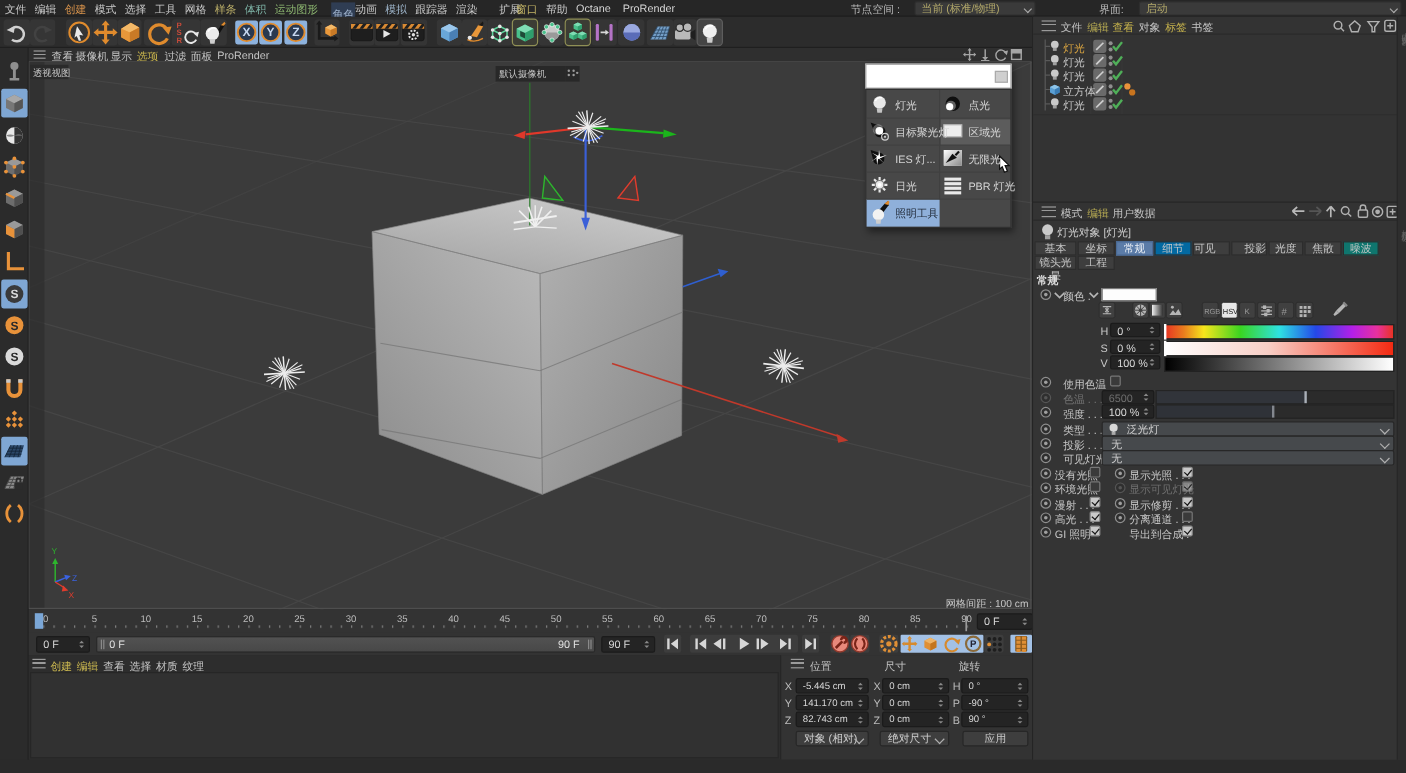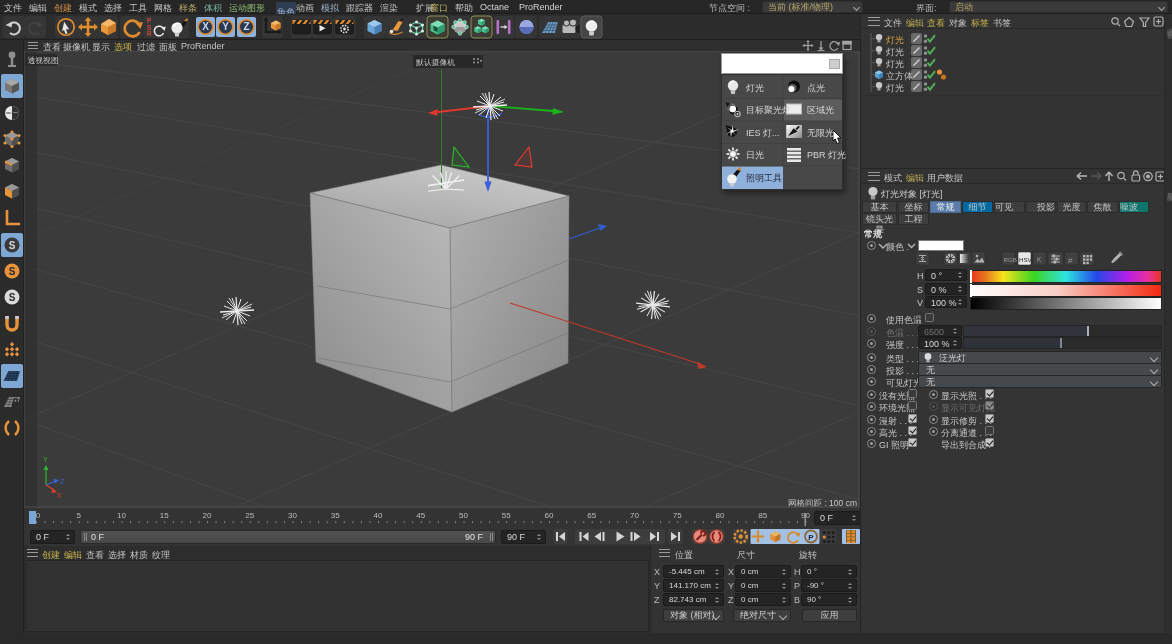--- a/index.html
+++ b/index.html
@@ -820,21 +820,21 @@
 
   <div class="abs" style="left:1px;top:32px;width:310px;height:12px">
     <div class="abs" style="left:0;top:0;width:35px;height:12px;background:#3e3e3e;border:1px solid #2c2c2c;text-align:center;line-height:11px;color:#c6c6c6">基本</div>
     <div class="abs" style="left:36px;top:0;width:31px;height:12px;background:#3e3e3e;border:1px solid #2c2c2c;text-align:center;line-height:11px;color:#c6c6c6">坐标</div>
     <div class="abs" style="left:68px;top:0;width:31px;height:12px;background:#5b7ca8;border:1px solid #4a6a94;text-align:center;line-height:11px;color:#e8eef5">常规</div>
     <div class="abs" style="left:100px;top:0;width:31px;height:12px;background:#0369a1;border:1px solid #2c2c2c;text-align:center;line-height:11px;color:#c6c6c6">细节</div>
     <div class="abs" style="left:132px;top:0;width:31px;height:12px;background:#3e3e3e;border:1px solid #2c2c2c;text-align:left;line-height:11px;color:#c6c6c6">可见</div>
     <div class="abs" style="left:164px;top:0;width:30px;height:12px;background:#3e3e3e;border:1px solid #2c2c2c;text-align:right;line-height:11px;color:#c6c6c6">投影</div>
     <div class="abs" style="left:195px;top:0;width:29px;height:12px;background:#3e3e3e;border:1px solid #2c2c2c;text-align:center;line-height:11px;color:#c6c6c6">光度</div>
     <div class="abs" style="left:225px;top:0;width:31px;height:12px;background:#3e3e3e;border:1px solid #2c2c2c;text-align:center;line-height:11px;color:#c6c6c6">焦散</div>
-    <div class="abs" style="left:257px;top:0;width:30px;height:12px;background:#0f766e;border:1px solid #2c2c2c;text-align:left;line-height:11px;color:#c6c6c6">噪波</div>
+    <div class="abs" style="left:257px;top:0;width:30px;height:12px;background:#0f766e;border:1px solid #2c2c2c;text-align:center;line-height:11px;color:#c6c6c6">噪波</div>
     <div class="abs" style="left:0;top:12px;width:35px;height:12px;background:#3e3e3e;border:1px solid #2c2c2c;text-align:center;line-height:11px;color:#c6c6c6">镜头光晕</div>
     <div class="abs" style="left:36px;top:12px;width:31px;height:12px;background:#3e3e3e;border:1px solid #2c2c2c;text-align:center;line-height:11px;color:#c6c6c6">工程</div>
   </div>
   <span class="lbl" style="left:3px;top:59px;color:#dadada;font-weight:bold">常规</span>
   <div id="attrbody" class="abs" style="left:0;top:0;width:312px;height:465px">
 
     <span class="rad" style="left:6px;top:72px"></span>
     <svg width="10" height="8" style="position:absolute;left:17px;top:73px">
             <path d="M1 2 l4 4 4 -4" stroke="#b5b5b5" stroke-width="1.4" fill="none"></path>
           </svg>

